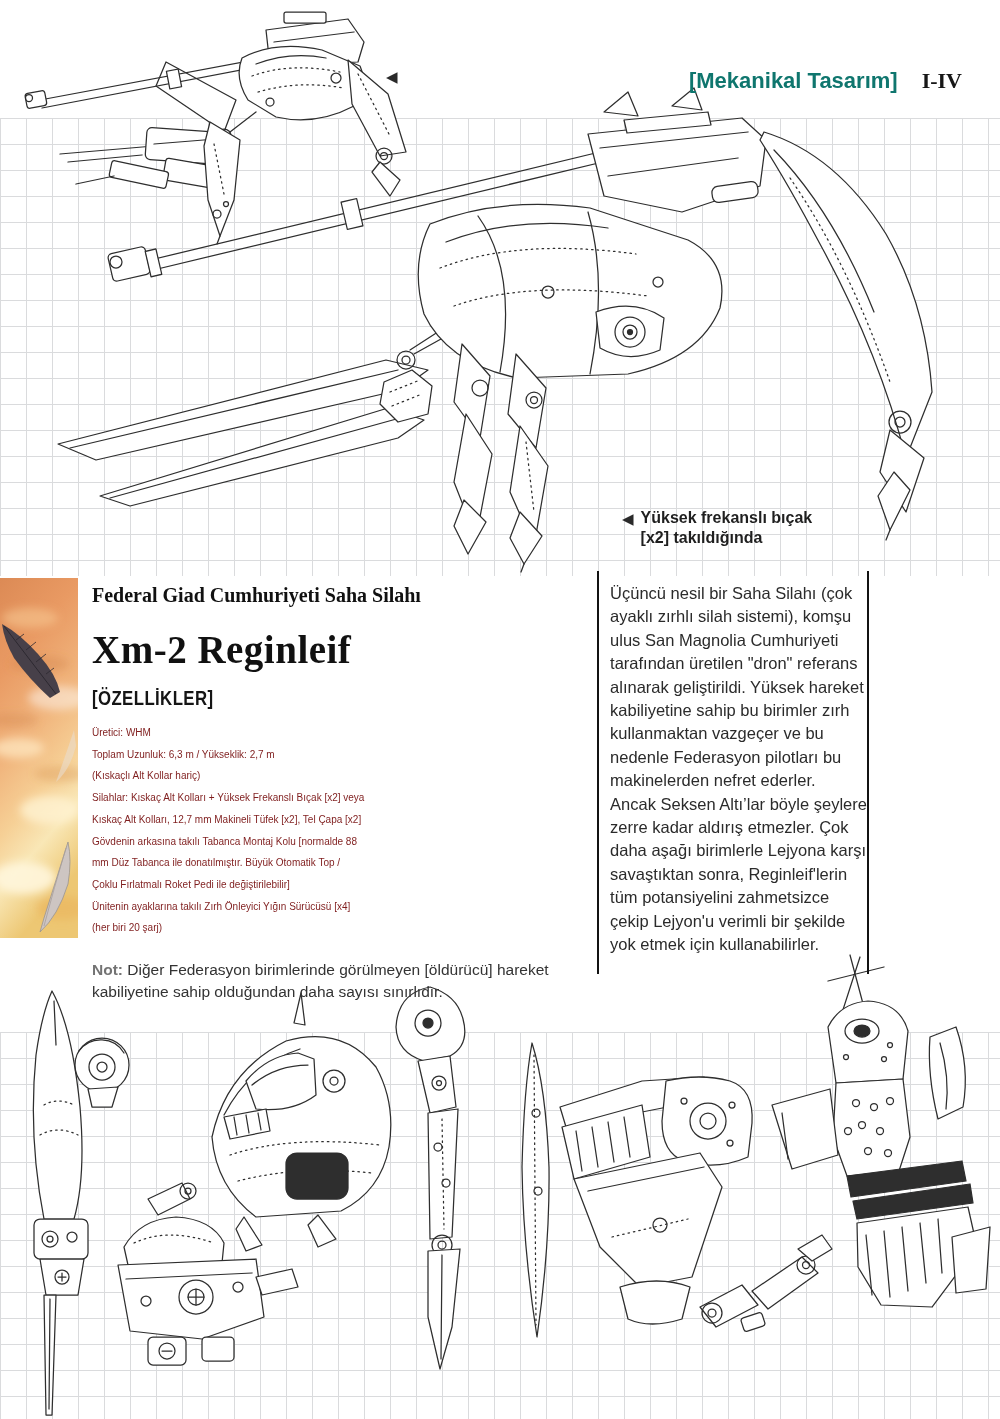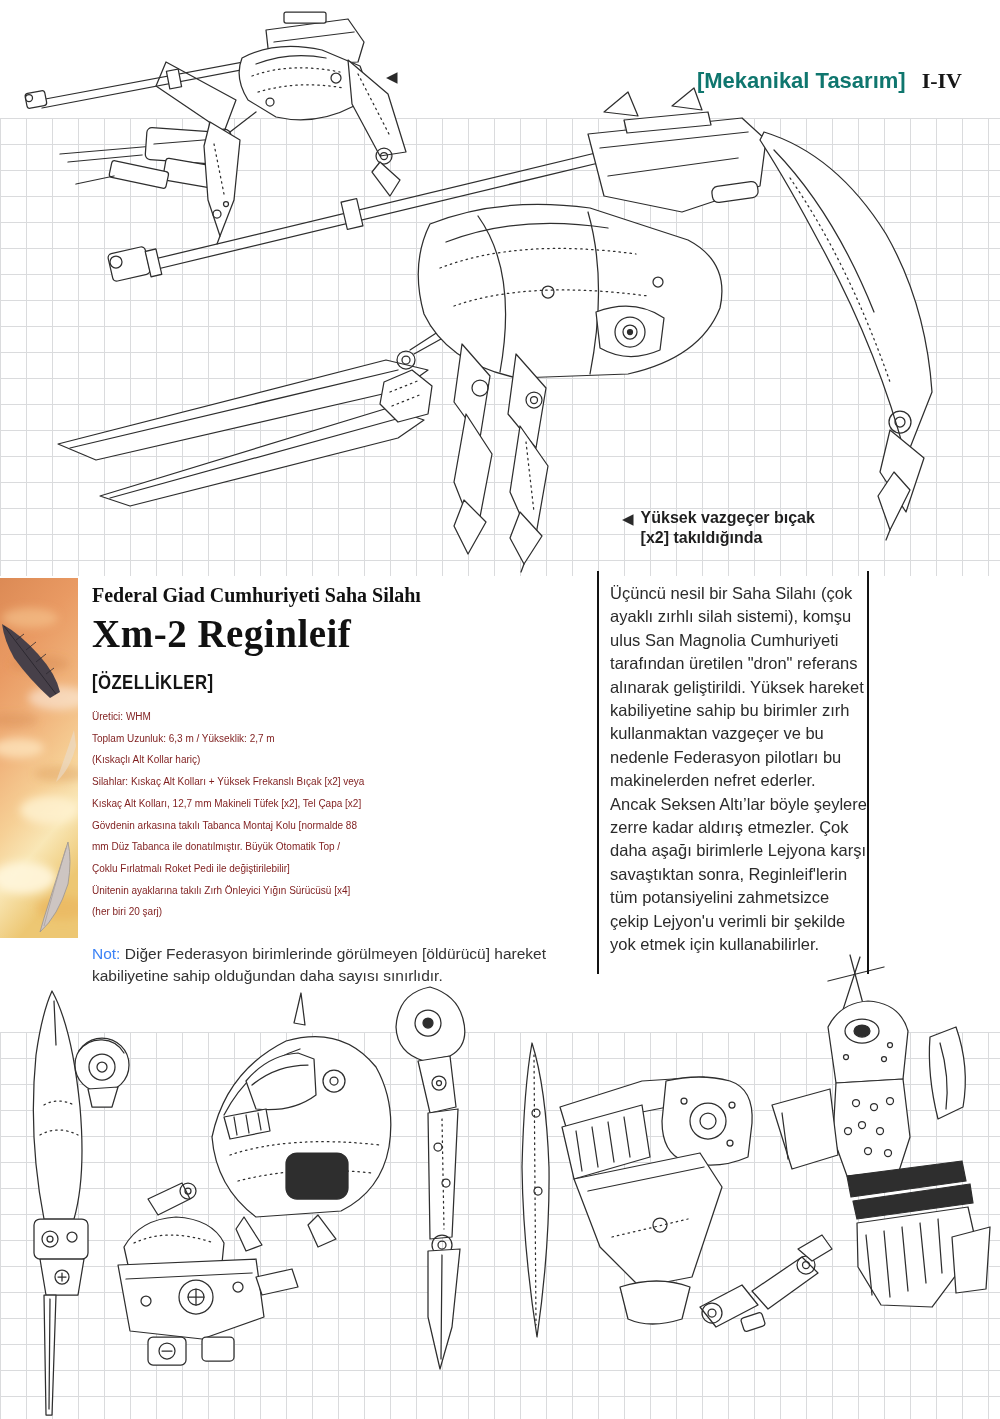--- a/index.html
+++ b/index.html
@@ -23,31 +23,31 @@
   .annotation{position:absolute;display:flex;gap:7px;color:#1f1f1f;}
   .annotation .arrow{font-size:15px;line-height:1;color:#2a2a2a;}
   .annotation .anno-text{font-weight:bold;font-size:16px;line-height:20px;white-space:pre;}
   #anno-machinegun{left:386px;top:58px;}
   #anno-machinegun .arrow{margin-top:11px;}
   #anno-blade{left:622px;top:508px;}
   #anno-blade .arrow{margin-top:3px;}
   
   #page-header{position:absolute;top:68px;right:38px;white-space:nowrap;}
   .hdr-main{font-weight:bold;font-size:22px;color:#0f766e;}
-  .hdr-vol{font-family:"Liberation Serif",serif;font-size:22px;font-weight:bold;color:#171717;margin-left:16px;}
+  .hdr-vol{font-family:"Liberation Serif",serif;font-size:22px;font-weight:bold;color:#171717;margin-left:24px;}
   
   #left-art{position:absolute;left:0;top:578px;}
   
   #center-col{position:absolute;left:92px;top:582px;width:482px;}
   .eyebrow{font-family:"Liberation Serif",serif;font-weight:bold;font-size:20px;color:#111;line-height:26px;}
-  .unit-title{font-family:"Liberation Serif",serif;font-weight:bold;font-size:39px;color:#111;line-height:48px;margin-top:2px;letter-spacing:0.5px;}
+  .unit-title{font-family:"Liberation Serif",serif;font-weight:bold;font-size:39px;color:#111;line-height:48px;margin-top:18px;letter-spacing:0.5px;}
   .features{font-weight:bold;font-size:21px;color:#151515;margin-top:12px;transform:scaleX(0.8);transform-origin:left center;letter-spacing:0.5px;}
   .specs{margin-top:12px;font-size:10px;line-height:21.7px;color:#7f1d1d;white-space:pre;}
   .note{margin-top:20px;font-size:15.5px;line-height:21.7px;color:#333;width:472px;}
-  .note-label{font-weight:normal;color:#3b82f6;}
+  .note-label{font-weight:bold;color:#737373;}
   
   #right-col{position:absolute;left:597px;top:571px;width:272px;height:403px;display:flex;}
   .vbar{width:5px;background:#131313;}
   .desc{flex:1;padding:11px 0 0 11px;font-size:16.5px;line-height:23.4px;color:#2b2b2b;white-space:pre;}
 </style>
 </head>
 <body>
 
 <div class="page">
 
@@ -278,21 +278,21 @@
   <div class="annotation" id="anno-machinegun">
     <span class="arrow">◀</span>
   </div>
 
   <div id="page-header">
     <span class="hdr-main">[Mekanikal Tasarım]</span><span class="hdr-vol">I-IV</span>
   </div>
 
   <div class="annotation" id="anno-blade">
     <span class="arrow">◀</span>
-    <span class="anno-text">Yüksek vazgeçer bıçak
+    <span class="anno-text">Yüksek frekanslı bıçak
 [x2] takıldığında</span>
   </div>
 
   <svg id="left-art" width="78" height="360" viewBox="0 0 78 360">
     <defs>
       <linearGradient id="skyg" x1="0" y1="0" x2="0.25" y2="1">
         <stop offset="0" stop-color="#dc8a55"></stop>
         <stop offset="0.25" stop-color="#e99a63"></stop>
         <stop offset="0.5" stop-color="#f1b67e"></stop>
         <stop offset="0.68" stop-color="#f6d096"></stop>

